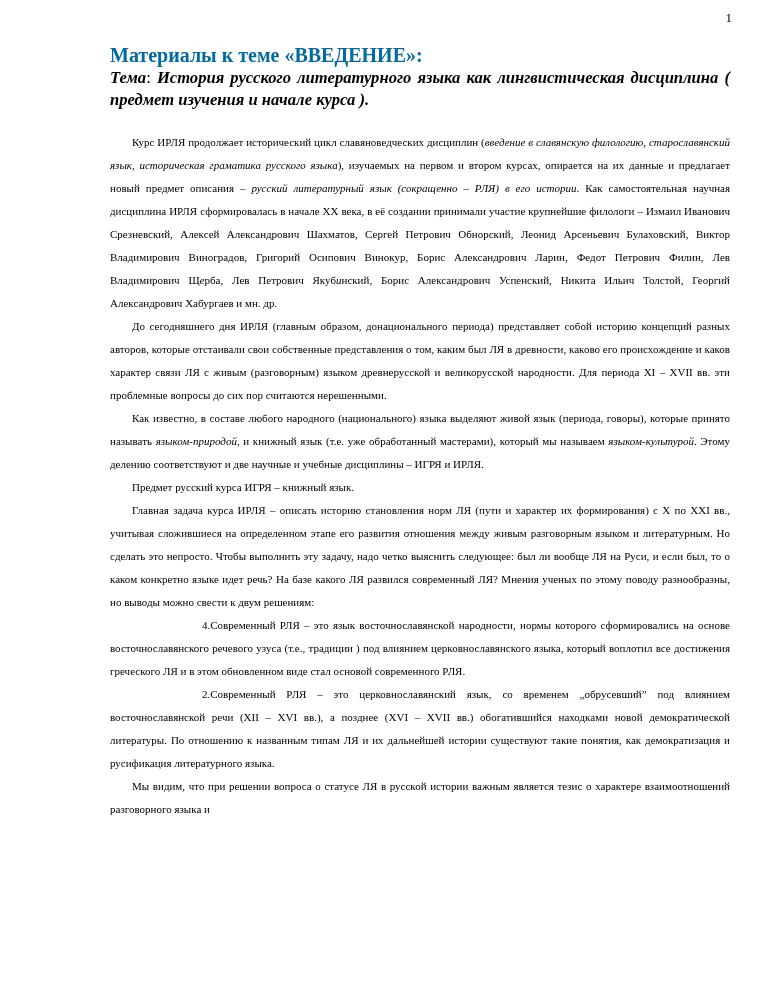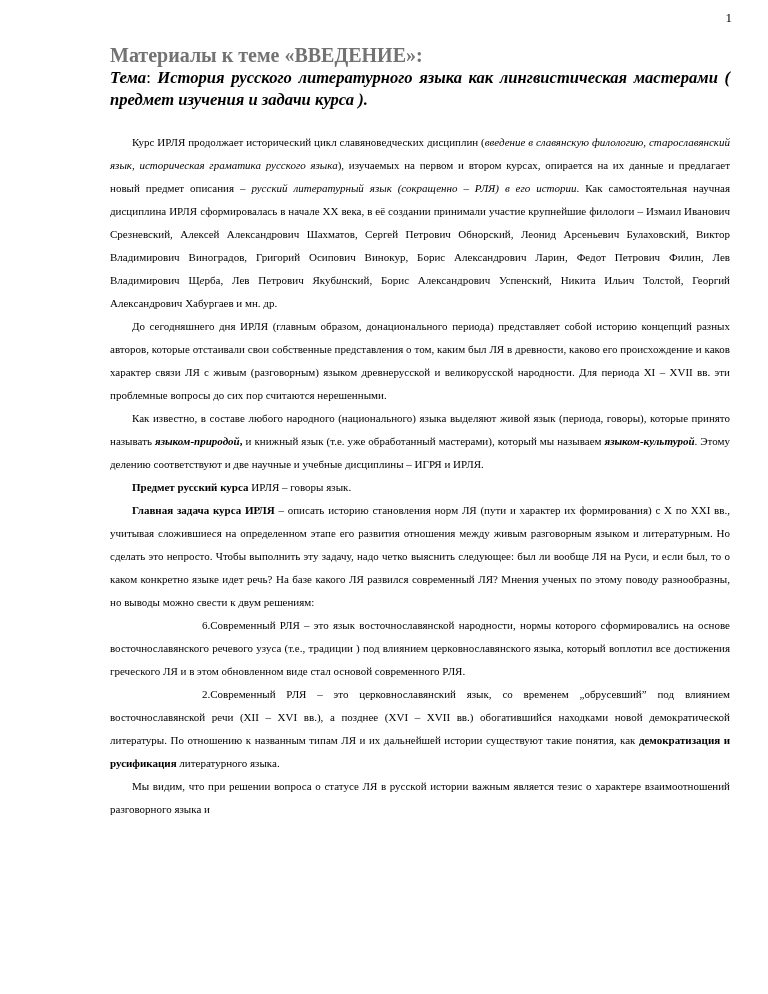--- a/index.html
+++ b/index.html
@@ -1,47 +1,47 @@
 <!DOCTYPE html>
 <html><head>
 <meta charset="utf-8">
 <style>
   html, body { margin: 0; padding: 0; background: #ffffff; }
   body { width: 768px; height: 994px; overflow: hidden; position: relative;
          font-family: "Liberation Serif", "DejaVu Serif", serif; color: #000; }
   .page-number { position: absolute; top: 10px; right: 36px; font-size: 13px; }
   .content { position: absolute; left: 110px; width: 620px; top: 43px; }
-  .title { color: #737373; font-weight: bold; font-size: 20px; line-height: 24px; margin: 0; }
+  .title { color: #0369a1; font-weight: bold; font-size: 20px; line-height: 24px; margin: 0; }
   .subtitle { font-weight: bold; font-style: italic; font-size: 16.6px; line-height: 22px;
               text-align: justify; margin: 0 0 20px 0; }
   .subtitle .label { font-weight: bold; font-style: italic; }
   p { margin: 0; font-size: 11px; line-height: 23px; text-align: justify; text-indent: 22px; }
   p.bold { font-weight: normal; }
   p.list { text-indent: 92px; }
   i { font-style: italic; }
-  b { font-weight: bold; }
+  b { font-weight: normal; }
 </style>
 </head>
 <body>
 
 <div class="page-number">1</div>
 
 <div class="content">
   <h1 class="title">Материалы к теме «ВВЕДЕНИЕ»:</h1>
 
-  <div class="subtitle"><span class="label" style="">Тема</span><span style="font-weight:normal;font-style:normal">: </span><span>История русского литературного языка как  лингвистическая мастерами ( предмет изучения и задачи курса ).</span></div>
+  <div class="subtitle"><span class="label" style="">Тема</span><span style="font-weight:normal;font-style:normal">: </span><span>История русского литературного языка как  лингвистическая дисциплина ( предмет изучения и начале курса ).</span></div>
 
   <p><span>Курс ИРЛЯ продолжает исторический цикл славяноведческих дисциплин (</span><i>введение в славянскую филологию, старославянский язык, историческая граматика русского языка</i><span>), изучаемых на первом и втором курсах, опирается на их данные и предлагает новый предмет описания – </span><i>русский литературный язык (сокращенно – РЛЯ) в его истории</i><span>. Как самостоятельная научная дисциплина ИРЛЯ сформировалась в начале XX века, в её создании принимали участие крупнейшие филологи – Измаил Иванович Срезневский, Алексей Александрович Шахматов, Сергей Петрович Обнорский, Леонид Арсеньевич Булаховский, Виктор Владимирович Виноградов, Григорий Осипович Винокур, Борис Александрович Ларин, Федот Петрович Филин, Лев Владимирович Щ</span><i>е</i><span>рба, Лев Петрович Якуб</span><i>и</i><span>нский, Борис Александрович Успенский, Никита Ильич Толстой, Георгий Александрович Хабургаев и мн. др.</span></p>
 
   <p class="bold">До сегодняшнего дня ИРЛЯ (главным образом, донационального периода) представляет собой историю концепций разных авторов, которые отстаивали свои собственные представления о том, каким был ЛЯ в древности, каково его происхождение и каков характер связи ЛЯ с живым (разговорным) языком древнерусской и великорусской народности. Для периода XI – XVII вв. эти проблемные вопросы до сих пор считаются нерешенными.</p>
 
   <p><span>Как известно, в составе любого народного (национального) языка выделяют живой язык (периода, говоры), которые принято называть </span><b><i>языком-природой</i></b><b>,</b><span> и книжный язык (т.е. уже обработанный мастерами), который мы называем </span><b><i>языком-культурой</i></b><span>. Этому делению соответствуют и две научные и учебные дисциплины – ИГРЯ и ИРЛЯ.</span></p>
 
-  <p><b>Предмет русский курса</b><span> ИРЛЯ – говоры язык.</span></p>
+  <p><b>Предмет русский курса</b><span> ИГРЯ – книжный язык.</span></p>
 
   <p><b>Главная задача курса ИРЛЯ</b><span> – описать историю становления норм ЛЯ (пути и характер их формирования) с X по XXI вв., учитывая сложившиеся на определенном этапе его развития отношения между живым разговорным языком и литературным. Но сделать это непросто. Чтобы выполнить эту задачу,  надо четко выяснить следующее:  был ли вообще ЛЯ на Руси, и если был, то о каком конкретно языке идет речь? На базе какого ЛЯ развился современный ЛЯ? Мнения ученых по этому поводу разнообразны, но выводы можно свести  к двум решениям:</span></p>
 
-  <p class="list">6.Современный РЛЯ – это язык восточнославянской народности, нормы которого сформировались на  основе восточнославянского речевого узуса  (т.е., традиции ) под влиянием церковнославянского языка, который воплотил все достижения греческого ЛЯ и в этом обновленном виде стал основой современного РЛЯ.</p>
+  <p class="list">4.Современный РЛЯ – это язык восточнославянской народности, нормы которого сформировались на  основе восточнославянского речевого узуса  (т.е., традиции ) под влиянием церковнославянского языка, который воплотил все достижения греческого ЛЯ и в этом обновленном виде стал основой современного РЛЯ.</p>
 
   <p class="list"><span>2.Современный РЛЯ – это церковнославянский язык, со временем „обрусевший”  под влиянием восточнославянской речи (XII – XVI вв.), а позднее (XVI – XVII вв.) обогатившийся находками новой демократической литературы. По отношению к названным типам ЛЯ и их дальнейшей истории существуют такие понятия, как </span><b>демократизация и русификация</b><span> литературного языка.</span></p>
 
   <p class="bold">Мы видим, что при решении вопроса о статусе ЛЯ в русской истории важным является тезис о характере взаимоотношений разговорного языка и</p>
 </div>
 
 </body></html>

